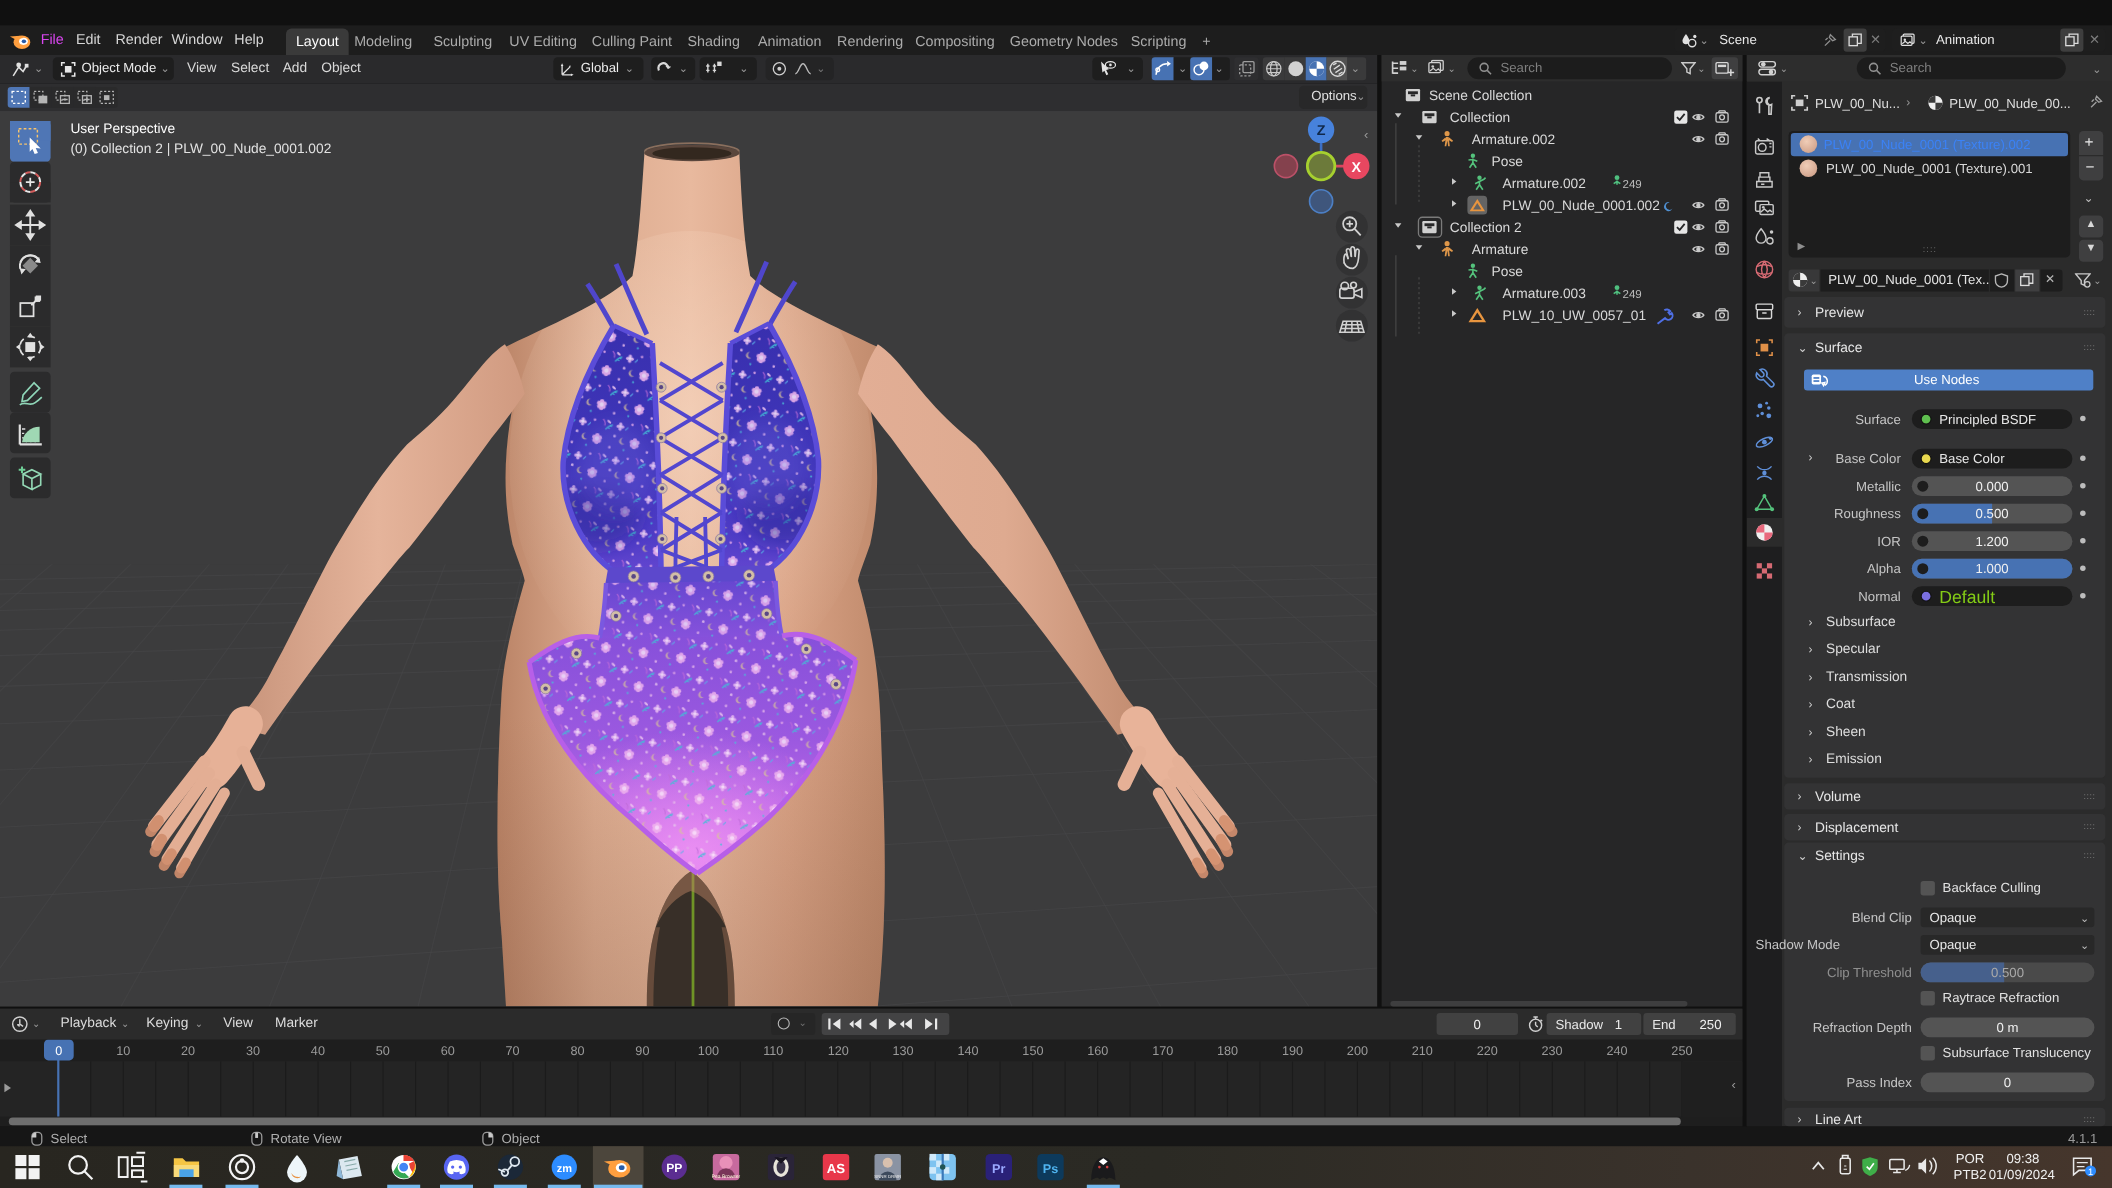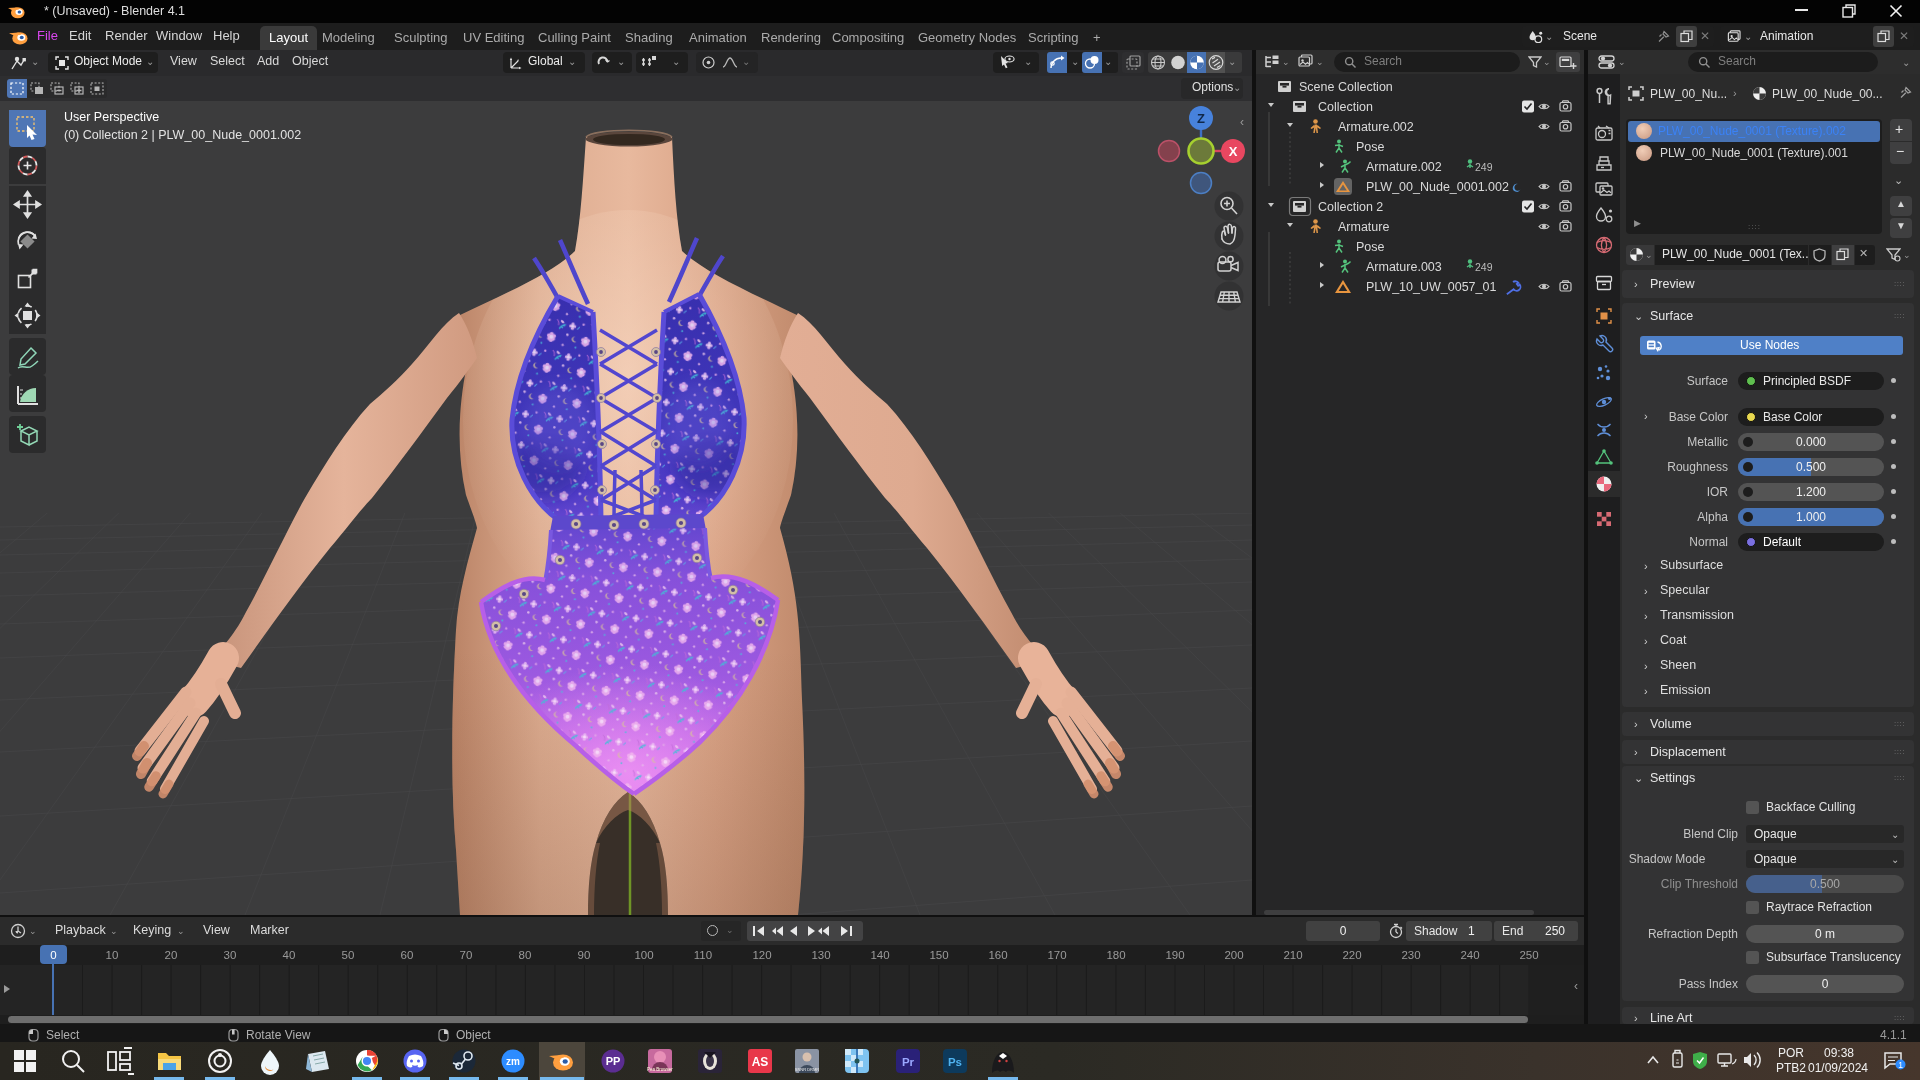--- a/index.html
+++ b/index.html
@@ -28,37 +28,20 @@
   #timeline { left:0; top:917px; width:1584px; height:107px; background:#242424; }
   
   #statusbar { left:0; top:1024px; width:1920px; height:18px; background:#161616; color:#8f8f8f; font-size:11.5px; }
   
   #taskbar { left:0; top:1042px; width:1920px; height:38px; background:linear-gradient(90deg,#282620,#2b2a24 55%,#3a322b 80%,#46362c); }
   .field { position:absolute; background:#1e1e1e; border-radius:4px; color:#e4e4e4; font-size:12px; }
 </style>
 </head>
 <body>
 <div id="stage">
-  <div class="abs" id="titlebar">
-    <svg class="abs" style="left:8px;top:4px" width="17" height="15" viewBox="0 0 20 16">
-      <ellipse cx="11.5" cy="9.5" rx="8" ry="6.5" fill="#ff9f3f"></ellipse>
-      <ellipse cx="13" cy="8.6" rx="4.2" ry="3.4" fill="#fff"></ellipse>
-      <ellipse cx="13.4" cy="8.6" rx="2.1" ry="1.8" fill="#2a5ca8"></ellipse>
-      <path d="M0 4 L10 3.2 L13 5.5 L5 6.5 Z" fill="#ff9f3f"></path>
-    </svg>
-    <span class="abs" style="left:44px;top:4px;font-size:12.5px;color:#dedede">* (Unsaved) - Blender 4.1</span>
-    <span class="abs" style="left:1795px;top:9px;width:13px;height:1.6px;background:#e8e8e8"></span>
-    <svg class="abs" style="left:1842px;top:4px" width="14" height="14" viewBox="0 0 14 14">
-      <rect x="1" y="3.5" width="9.5" height="9.5" fill="none" stroke="#e8e8e8" stroke-width="1.4"></rect>
-      <path d="M4 3.5 V1 H13 V10 H10.5" fill="none" stroke="#e8e8e8" stroke-width="1.4"></path>
-    </svg>
-    <svg class="abs" style="left:1889px;top:4px" width="14" height="14" viewBox="0 0 14 14">
-      <path d="M1.5 1.5 L12.5 12.5 M12.5 1.5 L1.5 12.5" stroke="#f2f2f2" stroke-width="1.6"></path>
-    </svg>
-  </div>
   <div class="abs" id="menubar">
     <svg class="abs" style="left:9px;top:6px" width="19" height="16" viewBox="0 0 20 16">
       <ellipse cx="11.5" cy="9.5" rx="8" ry="6.5" fill="#ff9f3f"></ellipse>
       <ellipse cx="13" cy="8.6" rx="4.2" ry="3.4" fill="#fff"></ellipse>
       <ellipse cx="13.4" cy="8.6" rx="2.1" ry="1.8" fill="#2a5ca8"></ellipse>
       <path d="M0 4 L10 3.2 L13 5.5 L5 6.5 Z" fill="#ff9f3f"></path>
     </svg>
     <span class="mitem" style="left:37px;color:#d946ef">File</span>
     <span class="mitem" style="left:69px;color:#d6d6d6">Edit</span>
     <span class="mitem" style="left:105px;color:#d6d6d6">Render</span>
@@ -1102,21 +1085,21 @@
       <span class="abs" style="left:303px;top:439px;width:5px;height:5px;border-radius:50%;background:#bdbdbd"></span>
     <span class="abs" style="left:0px;top:460px;width:140px;text-align:right;color:#c6c6c6;font-size:12px">Alpha</span>
       <div class="abs" style="left:150px;top:458px;width:146px;height:18px;background:#545454;border-radius:9px"></div>
       <div class="abs" style="left:150px;top:458px;width:146px;height:18px;background:#4772b3;border-radius:9px"></div>
       <span class="abs" style="left:155px;top:462px;width:10px;height:10px;border-radius:50%;background:#1d1d1d"></span>
       <span class="abs" style="left:150px;top:460px;width:146px;text-align:center;color:#f0f0f0;font-size:12px">1.000</span>
       <span class="abs" style="left:303px;top:464px;width:5px;height:5px;border-radius:50%;background:#bdbdbd"></span>
     <span class="abs" style="left:0px;top:485px;width:140px;text-align:right;color:#c6c6c6;font-size:12px">Normal</span>
       <div class="abs" style="left:150px;top:483px;width:146px;height:18px;background:#1d1d1d;border-radius:9px"></div>
       <span class="abs" style="left:158px;top:487px;width:10px;height:10px;border-radius:50%;background:#7a6fe0;border:1px solid #101010"></span>
-      <span class="abs" style="left:175px;top:485px;color:#ffffff;font-size:12px">Default</span>
+      <span class="abs" style="left:175px;top:485px;color:#84cc16;font-size:16px">Default</span>
       <span class="abs" style="left:303px;top:489px;width:5px;height:5px;border-radius:50%;background:#bdbdbd"></span>
     <span class="abs" style="left:56px;top:510px;color:#cfcfcf;font-size:11px">›</span>
       <span class="abs" style="left:72px;top:508px;color:#dedede;font-size:12.5px">Subsurface</span>
     <span class="abs" style="left:56px;top:535px;color:#cfcfcf;font-size:11px">›</span>
       <span class="abs" style="left:72px;top:533px;color:#dedede;font-size:12.5px">Specular</span>
     <span class="abs" style="left:56px;top:560px;color:#cfcfcf;font-size:11px">›</span>
       <span class="abs" style="left:72px;top:558px;color:#dedede;font-size:12.5px">Transmission</span>
     <span class="abs" style="left:56px;top:585px;color:#cfcfcf;font-size:11px">›</span>
       <span class="abs" style="left:72px;top:583px;color:#dedede;font-size:12.5px">Coat</span>
     <span class="abs" style="left:56px;top:610px;color:#cfcfcf;font-size:11px">›</span>
@@ -1134,21 +1117,21 @@
     <div class="abs" style="left:34px;top:716px;width:292px;height:235px;background:#333334;border-radius:4px"></div>
     <span class="abs" style="left:46px;top:722px;color:#cfcfcf;font-size:11px">⌄</span>
       <span class="abs" style="left:62px;top:721px;color:#e6e6e6;font-size:12.5px">Settings</span>
       <span class="abs" style="left:306px;top:723px;color:#7a7a7a;font-size:8px;letter-spacing:0.5px">::::</span>
     <span class="abs" style="left:158px;top:751px;width:13px;height:13px;background:#545454;border-radius:2.5px"></span>
       <span class="abs" style="left:178px;top:750px;color:#e2e2e2;font-size:12px">Backface Culling</span>
     <span class="abs" style="left:8px;top:777px;width:142px;text-align:right;color:#c6c6c6;font-size:12px">Blend Clip</span>
       <div class="abs" style="left:158px;top:775px;width:158px;height:18px;background:#282828;border-radius:3px"></div>
       <span class="abs" style="left:166px;top:777px;color:#e8e8e8;font-size:12px">Opaque</span>
       <span class="abs" style="left:303px;top:779px;color:#bdbdbd;font-size:10px">⌄</span>
-    <span class="abs" style="left:8px;top:802px;width:142px;text-align:center;color:#c6c6c6;font-size:12px">Shadow Mode</span>
+    <span class="abs" style="left:8px;top:802px;width:142px;text-align:left;color:#c6c6c6;font-size:12px">Shadow Mode</span>
       <div class="abs" style="left:158px;top:800px;width:158px;height:18px;background:#282828;border-radius:3px"></div>
       <span class="abs" style="left:166px;top:802px;color:#e8e8e8;font-size:12px">Opaque</span>
       <span class="abs" style="left:303px;top:804px;color:#bdbdbd;font-size:10px">⌄</span>
     <span class="abs" style="left:8px;top:827px;width:142px;text-align:right;color:#8f8f8f;font-size:12px">Clip Threshold</span>
     <div class="abs" style="left:158px;top:825px;width:158px;height:18px;background:#4a4a4a;border-radius:9px"></div>
 <div class="abs" style="left:158px;top:825px;width:76px;height:18px;background:#46608c;border-radius:9px 0 0 9px"></div>
 <span class="abs" style="left:158px;top:827px;width:158px;text-align:center;color:#a8a8a8;font-size:12px">0.500</span>
     <span class="abs" style="left:158px;top:851px;width:13px;height:13px;background:#545454;border-radius:2.5px"></span>
       <span class="abs" style="left:178px;top:850px;color:#e2e2e2;font-size:12px">Raytrace Refraction</span>
     <span class="abs" style="left:8px;top:877px;width:142px;text-align:right;color:#c6c6c6;font-size:12px">Refraction Depth</span>

